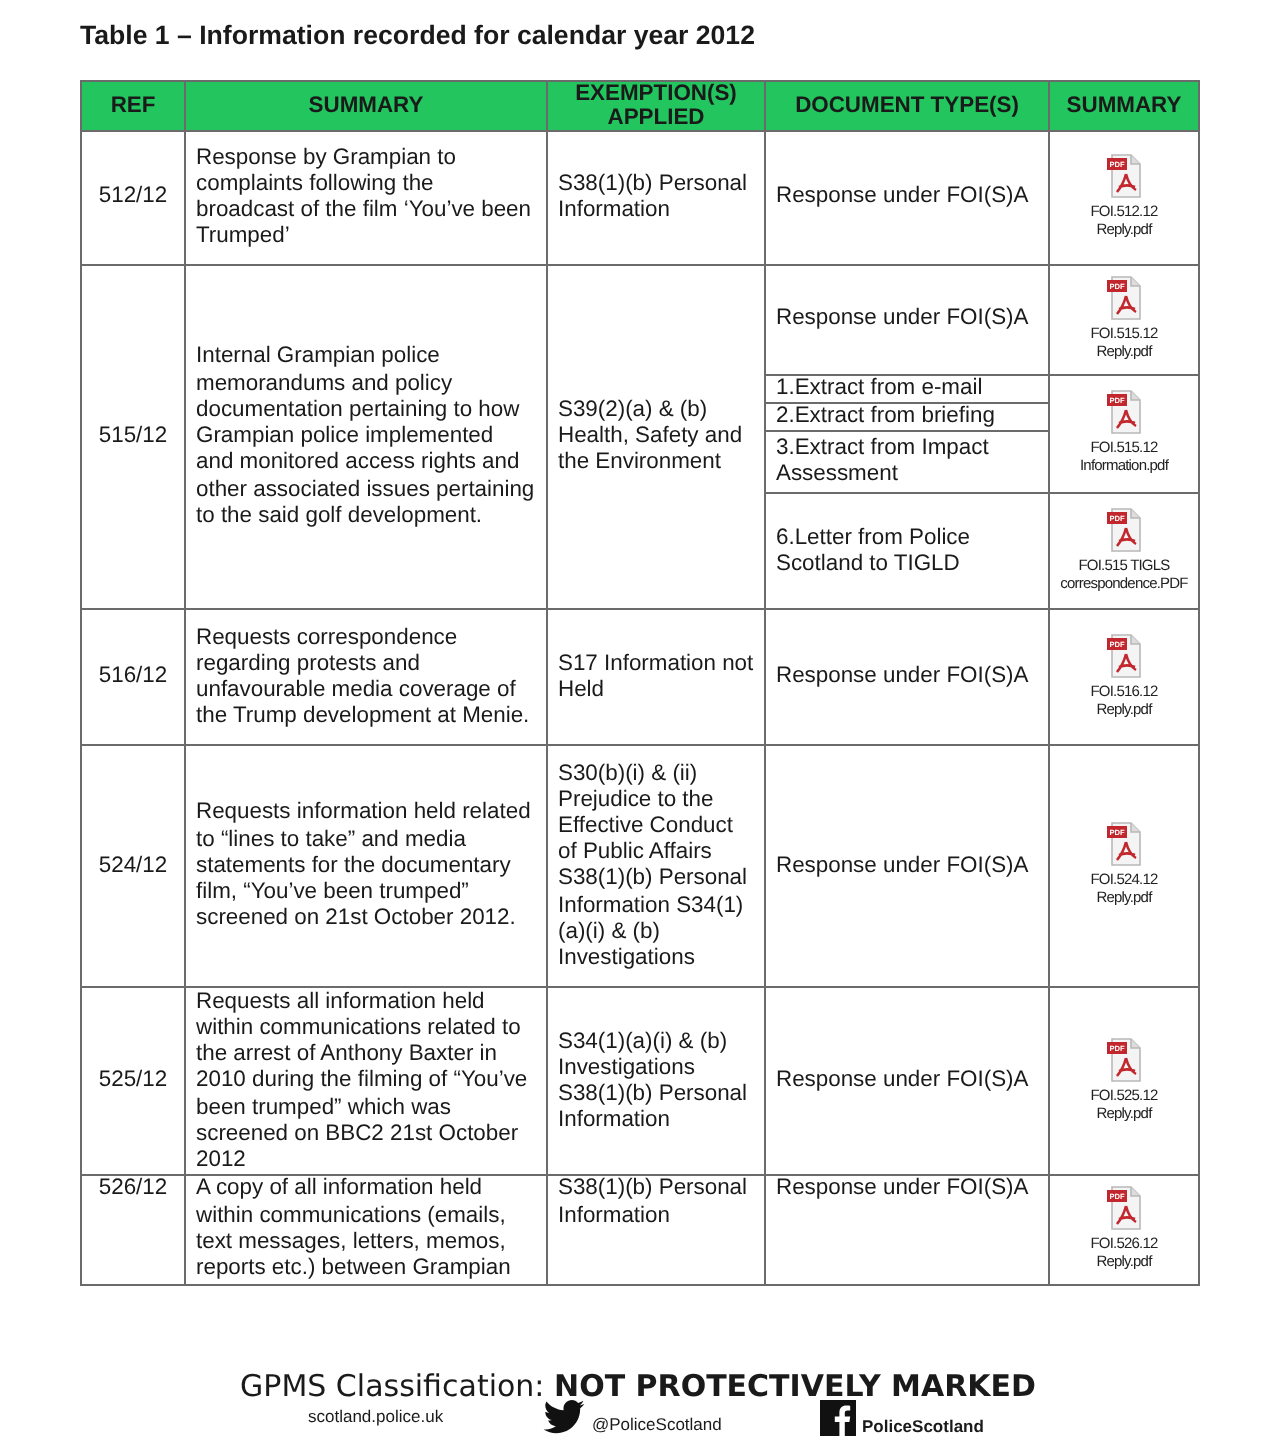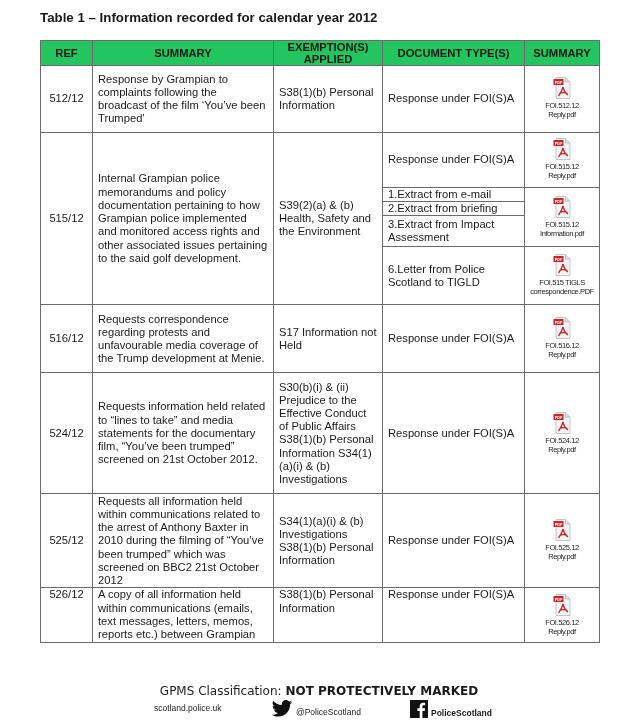--- a/index.html
+++ b/index.html
@@ -12,21 +12,21 @@
     .c-ref { width: 41px; text-align: center; }
     .c-sum { width: 170px; }
     .c-ex  { width: 98px; }
     .c-doc { width: 131px; }
     .c-att { width: 64px; text-align: center; }
     td.c-ref { text-align: center; margin-top: 44px; }
     td.c-att { text-align: center; padding: 2px 2px; }
     .pdf { display: inline-block; }
     .pdf-icon { width: 18px; height: 22px; margin: 0 auto 2px; display: block; }
     .pdf-name { display: block; font-size: 7.5px; line-height: 9px; letter-spacing: -0.4px; color: #222; }
-    .footer-class { position: absolute; top: 684px; left: 0; width: 638px; text-align: center; font-family: "DejaVu Sans", sans-serif; font-size: 12px; }
+    .footer-class { position: absolute; top: 684px; left: 0; width: 638px; text-align: center; font-family: "DejaVu Sans", sans-serif; font-size: 15px; }
     .footer-class b { font-weight: bold; }
     .footer-links { position: absolute; top: 700px; left: 0; width: 638px; font-size: 8.5px; }
     .fl { position: absolute; display: flex; align-items: flex-end; }
     .fl-site { left: 154px; top: 3px; }
     .fl-tw { left: 271px; }
     .fl-fb { left: 410px; font-weight: bold; }
     .fl svg { margin-right: 3px; }
   </style>
 </head>
 <body>

